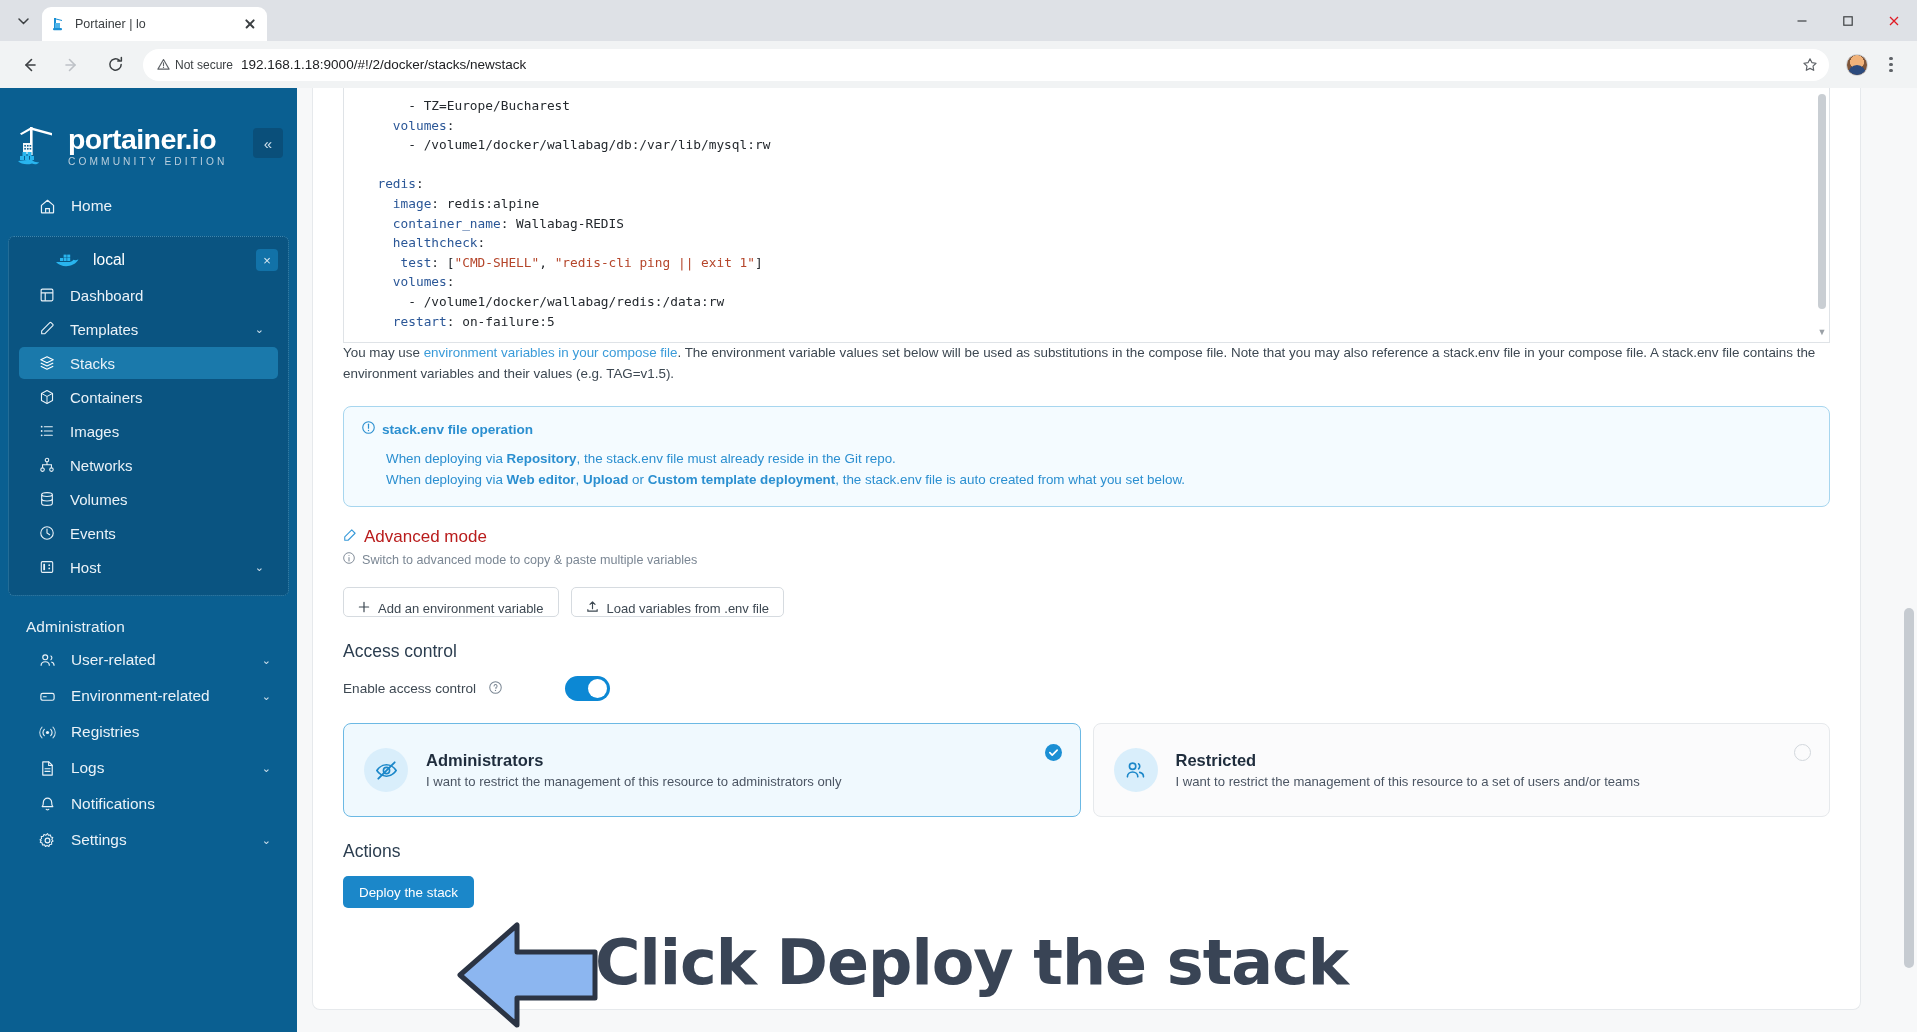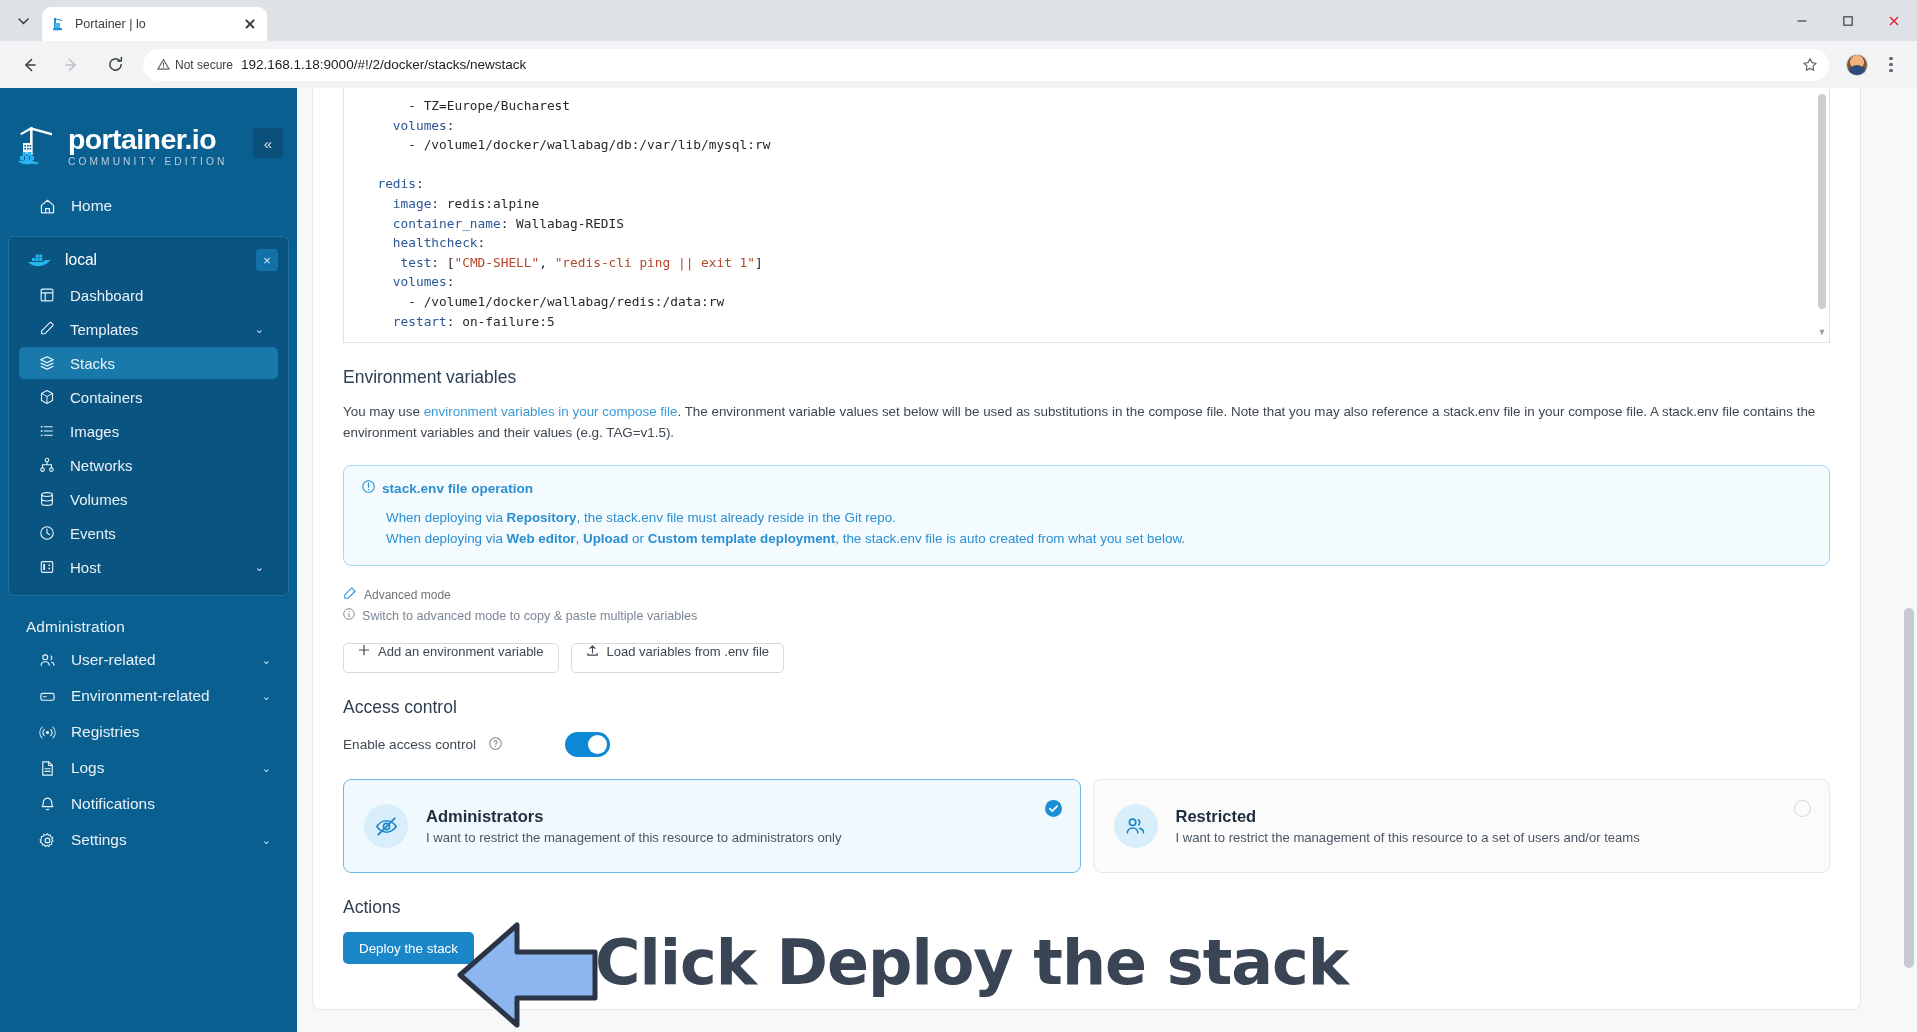--- a/index.html
+++ b/index.html
@@ -108,21 +108,21 @@
   .nav-item .ico { width:19px; height:19px; flex:0 0 19px; display:flex; align-items:center; justify-content:center; }
   .nav-item .chev { margin-left:auto; margin-right:14px; font-size:11px; color:#cfe0ec; }
   .nav-item.home { margin-top: 16px; }
 
   .env-group {
     margin: 14px 8px 0 8px; background:#0a5481; border-radius:6px;
     border: 1px dotted #3e86ae; padding: 6px 0 10px 0;
   }
   .env-head {
     height:34px; display:flex; align-items:center; gap:12px; padding-left:18px;
-    font-size:15.6px; color:#fff; position:relative;
+    font-size:15.6px; color:#fff; position:relative;margin-left:28px;
   }
   .env-head .whale { width:26px; height:20px; flex:0 0 26px; position:relative; }
   .env-x {
     position:absolute; right:10px; top:6px; width:22px; height:22px; border-radius:4px;
     background:#1272a8; color:#dceaf3; font-size:13px; display:flex; align-items:center; justify-content:center;
   }
   .env-group .nav-item { margin:2px 10px; padding-left:18px; font-size:15px; }
   .env-group .nav-item.active { background:#1a79ab; }
 
   .section-title {
@@ -174,27 +174,27 @@
     margin: 22px 0 0 0; border:1px solid #a7d6ef; background:#f4fbff;
     border-radius: 8px; padding: 14px 18px 16px 18px;
   }
   .infobox .ib-title {
     font-size: 13.6px; font-weight:700; color:#2b8fd0; display:flex; align-items:center; gap:7px;
     margin-bottom: 11px;
   }
   .ib-line { font-size: 13.4px; color:#2b8fd0; line-height: 21px; padding-left: 24px; }
   .ib-line b { font-weight:700; }
 
-  .advmode { margin-top: 20px; display:flex; align-items:center; gap:7px; font-size:12px; color:#737373; }
+  .advmode { margin-top: 20px; display:flex; align-items:center; gap:7px; font-size:17px; color:#b91c1c; }
   .advsub  { margin-top: 5px; display:flex; align-items:center; gap:7px; font-size:12.6px; color:#7b8794; }
 
   .btnrow { margin-top: 20px; display:flex; gap: 12px; }
   .btn-outline {
     height: 30px; border:1px solid #d6dbe0; background:#fff; border-radius:5px;
-    display:flex; align-items:flex-start; gap:8px; padding: 0 14px; font-size:13px; color:#3d4852;
+    display:flex; align-items:flex-end; gap:8px; padding: 0 14px; font-size:13px; color:#3d4852;
   }
 
   .toggle-row { display:flex; align-items:center; margin-top: 14px; }
   .toggle-label { font-size:13.6px; color:#3d4852; width: 222px; display:flex; align-items:center; gap:13px;}
   .switch {
     width: 45px; height: 25px; border-radius: 13px; background:#0c88d4; position:relative;
   }
   .switch::after {
     content:''; position:absolute; right:3px; top:3px; width:19px; height:19px;
     border-radius:50%; background:#fff;
@@ -561,21 +561,20 @@
 
           
           <div class="editor">
             <div class="code" id="code"><div>      - TZ=Europe/Bucharest</div><div>    <span class="k">volumes</span>:</div><div>      - /volume1/docker/wallabag/db:/var/lib/mysql:rw</div><div>&nbsp;</div><div>  <span class="k">redis</span>:</div><div>    <span class="k">image</span>: redis:alpine</div><div>    <span class="k">container_name</span>: Wallabag-REDIS</div><div>    <span class="k">healthcheck</span>:</div><div>     <span class="k">test</span>: [<span class="s">"CMD-SHELL"</span>, <span class="s">"redis-cli ping || exit 1"</span>]</div><div>    <span class="k">volumes</span>:</div><div>      - /volume1/docker/wallabag/redis:/data:rw</div><div>    <span class="k">restart</span>: on-failure:5</div></div>
             <div class="ed-arrow" style="top:4px">▲</div>
             <div class="ed-thumb"></div>
             <div class="ed-arrow" style="bottom:4px">▼</div>
           </div>
 
           
-          <h2 class="sec">Environment variables</h2>
 
           <div class="para">
             <span>You may use </span><a class="link" href="#">environment variables in your compose file</a><span>. The environment variable values set below will be used as substitutions in the compose file. Note that you may also reference a stack.env file in your compose file. A stack.env file contains the environment variables and their values (e.g. TAG=v1.5).</span>
           </div>
 
           <div class="infobox">
             <div class="ib-title">
               <span>
                 <svg width="13" height="13" viewBox="0 0 14 14">
                     <circle cx="7" cy="7" r="6.2" fill="none" stroke="#2b8fd0" stroke-width="1.2"></circle>

